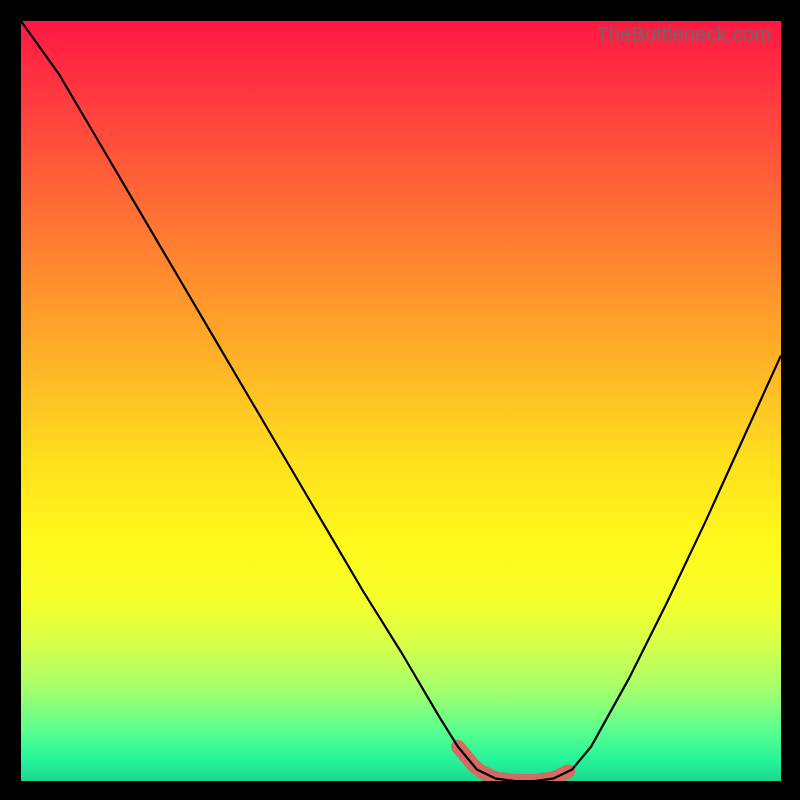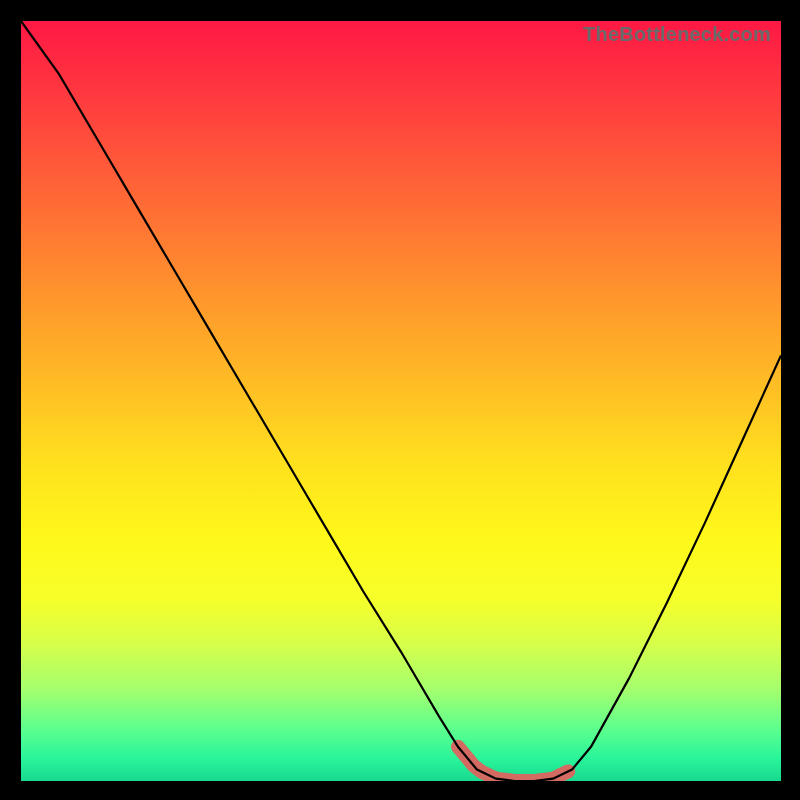--- a/index.html
+++ b/index.html
@@ -40,21 +40,21 @@
       #29f59a 97%,
       #18d98f 100%
     );
   }
   .attribution {
     position: absolute;
     top: 2px;
     right: 10px;
     color: #6a6a6a;
     font-size: 20px;
-    font-weight: 700;
+    font-weight: 400;
     letter-spacing: 0.2px;
     user-select: none;
   }
   svg.curve {
     position: absolute;
     left: 0;
     top: 0;
     width: 760px;
     height: 760px;
   }

